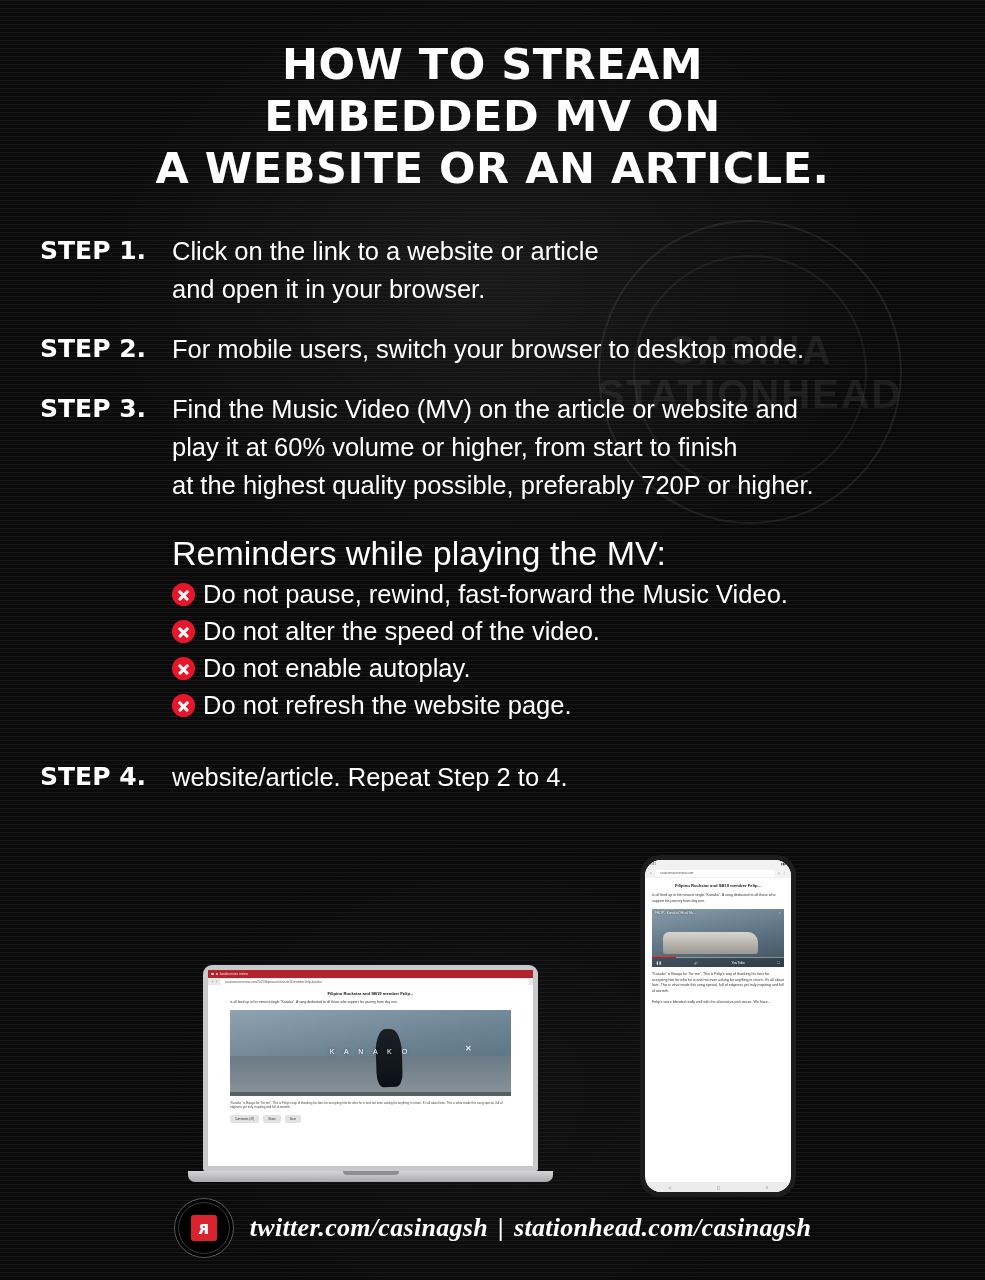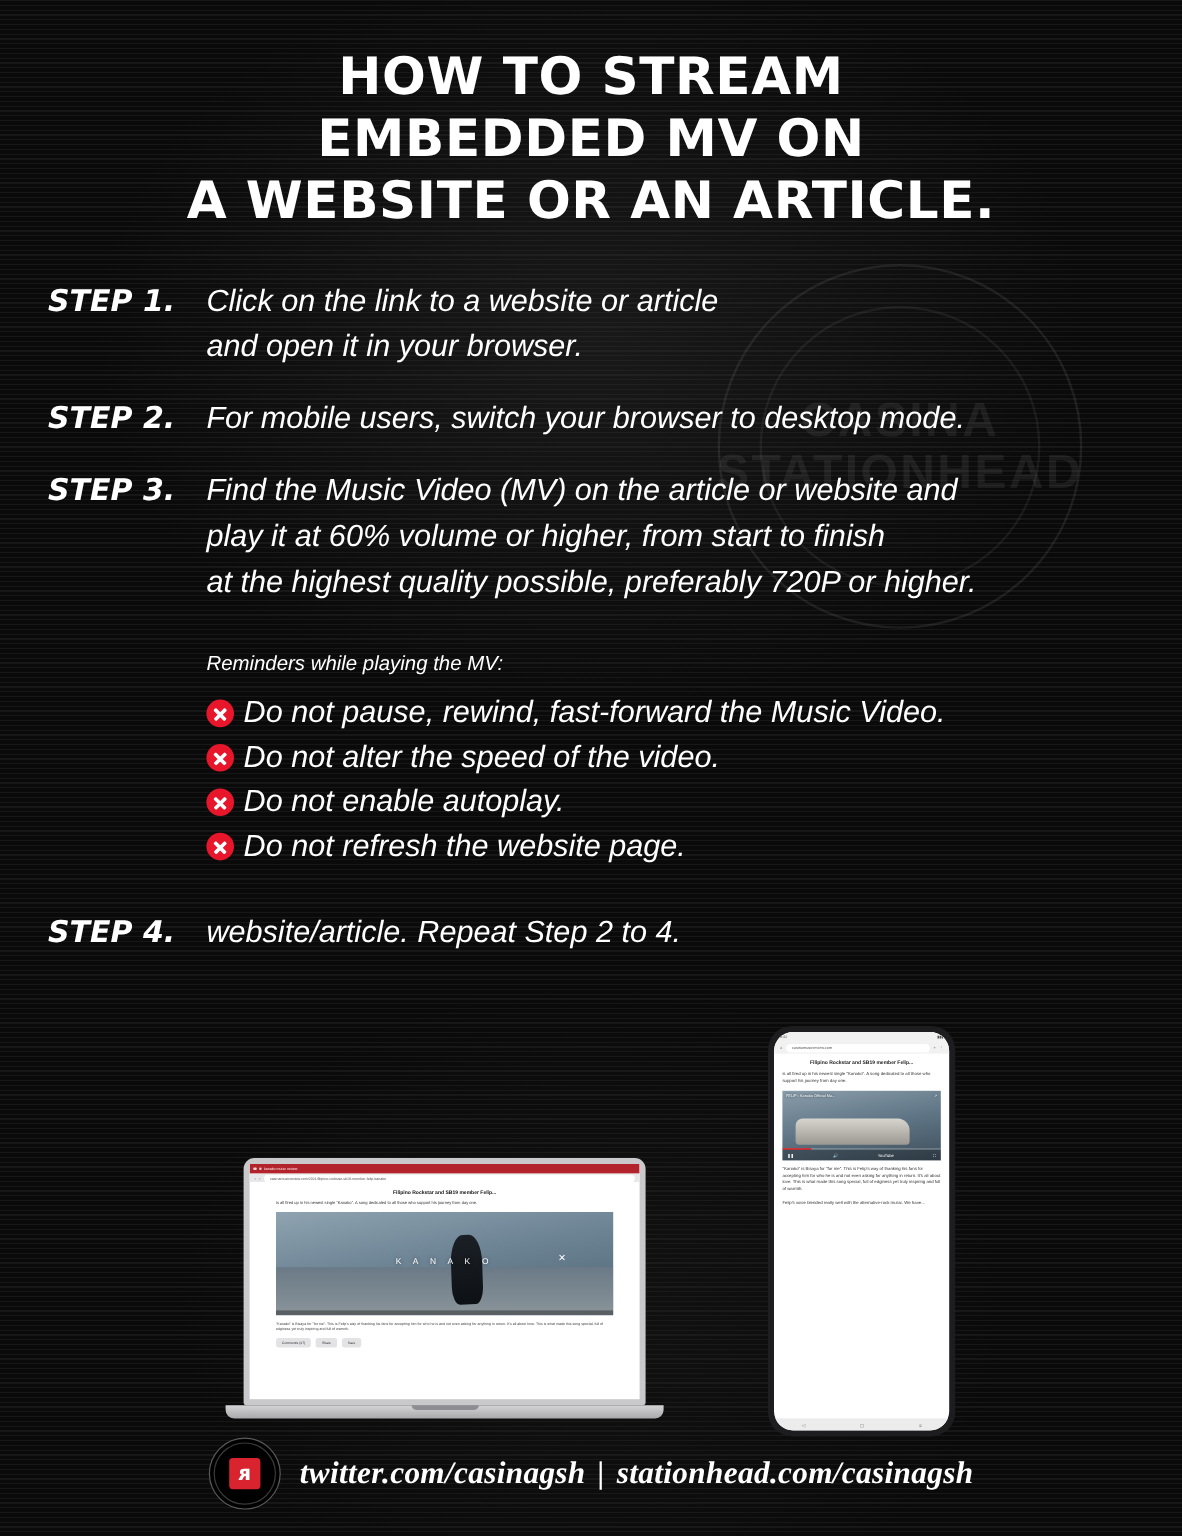--- a/index.html
+++ b/index.html
@@ -86,21 +86,20 @@
     text-transform: uppercase;
   }
   .title .tline { display: block; }
 
   
   .steps {
     position: absolute;
     top: 232px;
     left: 40px;
     width: 915px;
-    font-style: italic;
   }
   .step {
     display: flex;
     align-items: flex-start;
     margin-bottom: 22px;
   }
   .step-label {
     font-family: "DejaVu Sans", sans-serif;
     font-weight: bold;
     font-size: 25px;
@@ -114,21 +113,21 @@
     font-size: 25.5px;
     line-height: 38px;
     font-weight: 400;
   }
   .step-body .bline { display: block; }
 
   .reminders {
     margin-top: 30px;
   }
   .reminders-title {
-    font-size: 17px;
+    font-size: 34px;
     line-height: 38px;
     margin-bottom: 4px;
   }
   .reminder-item {
     display: flex;
     align-items: center;
     font-size: 25.5px;
     line-height: 37px;
   }
   .x-icon {

